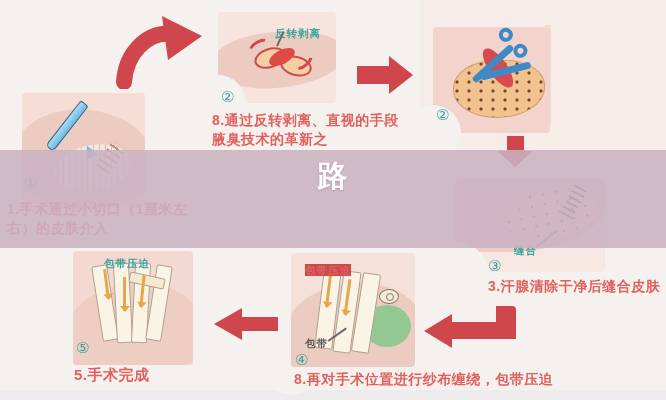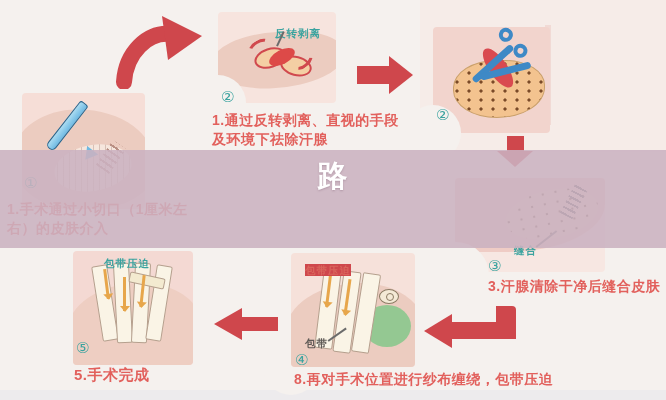--- a/index.html
+++ b/index.html
@@ -176,22 +176,22 @@
   <div class="notch" style="left:405px;top:105px;"></div>
   <div class="notch" style="left:423px;top:242px;width:66px;height:66px;z-index:2;"></div>
   <div class="notch" style="left:263px;top:339px;"></div>
   <div class="notch" style="left:43px;top:333px;"></div>
 
   <div class="badge under-band" style="left:24px;top:175px;">①</div>
   <div class="cap under-band" style="left:7px;top:200px;">1.手术通过小切口（1厘米左</div>
   <div class="cap under-band" style="left:7px;top:219px;">右）的皮肤介入</div>
 
   <div class="badge" style="left:221px;top:89px;">②</div>
-  <div class="cap" style="left:212px;top:111px;">1.通过反转剥离、直视的手段</div>
-  <div class="cap" style="left:212px;top:130px;">及环境下祛除汗腺</div>
+  <div class="cap" style="left:212px;top:111px;">8.通过反转剥离、直视的手段</div>
+  <div class="cap" style="left:212px;top:130px;">腋臭技术的革新之</div>
 
   <div class="badge" style="left:436px;top:107px;">②</div>
 
   <div class="badge" style="left:488px;top:258px;">③</div>
   <div class="cap" style="left:488px;top:277px;text-align:right;">3.汗腺清除干净后缝合皮肤</div>
 
   <div class="shaft red elbow-v"></div>
   <div class="shaft red elbow-h"></div>
   <div class="head elbow-head"></div>
 

